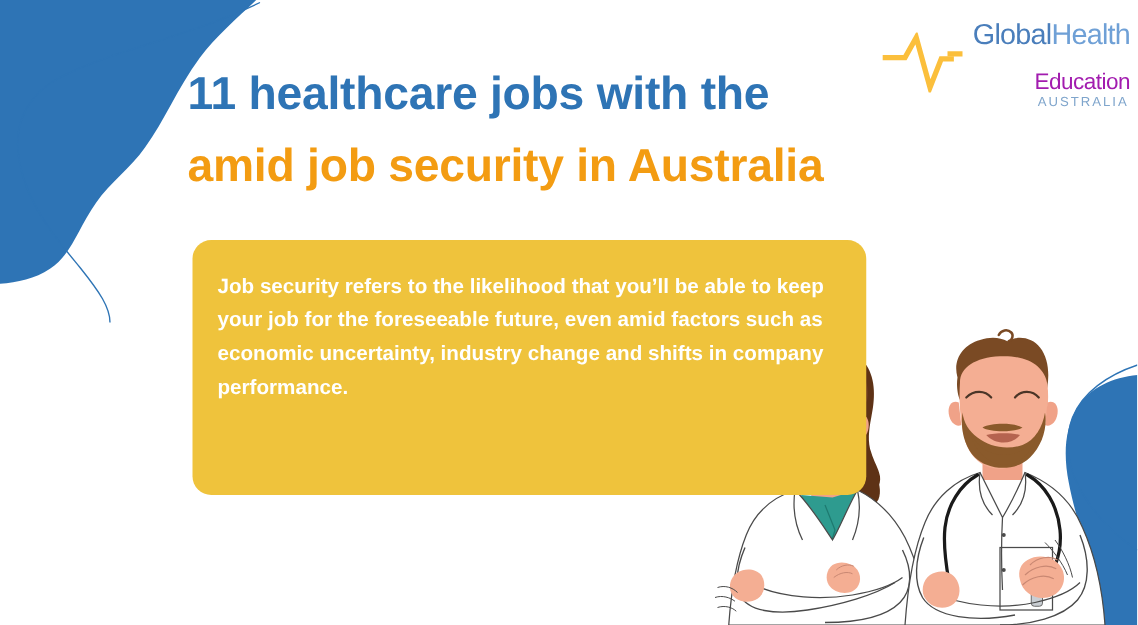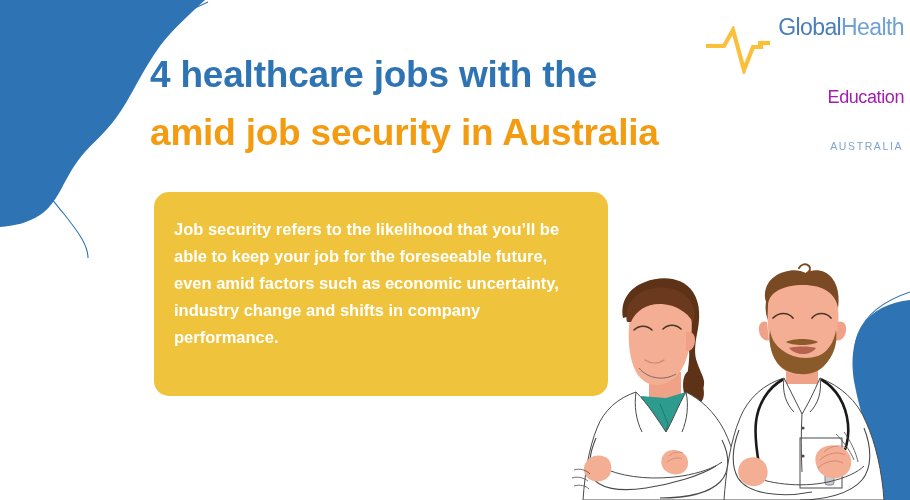--- a/index.html
+++ b/index.html
@@ -40,21 +40,21 @@
     white-space: nowrap;
   }
   #title-line-1 { color: #2E74B5; }
   #title-line-2 { color: #F39C12; }
 
   
   #callout-box {
     position: absolute;
     left: 154px;
     top: 192px;
-    width: 454px;
+    width: 539px;
     height: 204px;
     background: #EFC33C;
     border-radius: 15px;
     box-sizing: border-box;
     padding: 24px 28px 20px 20px;
     z-index: 6;
   }
   #callout-text {
     color: #ffffff;
     font-size: 16.5px;
@@ -71,21 +71,20 @@
     z-index: 7;
     display: flex;
     align-items: flex-start;
   }
   #logo-mark { margin-right: 4px; margin-top: 10px; }
   #logo-text {
     display: flex;
     flex-direction: column;
     align-items: flex-end;
     line-height: 1;
-    gap: 32px;
   }
   #logo-line-1 {
     font-size: 23px;
     font-weight: normal;
     letter-spacing: -0.6px;
     white-space: nowrap;
   }
   .logo-global { color: #4A7EBB; }
   .logo-health { color: #6FA0D6; }
   #logo-line-2 {
@@ -275,21 +274,21 @@
       <path d="M744,460 C738,464 736,474 741,480 C746,487 757,488 763,483
                C769,478 769,468 764,462 C759,456 750,456 744,460 Z" fill="#F4AE93"></path>
       <path d="M822,448 C832,442 846,446 850,456 C854,466 848,476 838,478
                C828,480 818,474 816,464 C814,456 817,451 822,448 Z" fill="#F4AE93"></path>
       <path d="M824,452 C830,446 840,444 846,448 M820,460 C827,453 838,451 845,455 M818,468 C825,461 836,459 843,463" fill="none" stroke="#C98873" stroke-width="0.9"></path>
       <path d="M836,434 C842,440 850,450 854,460 M844,432 C850,440 856,452 858,462" fill="none" stroke="#4A4A4A" stroke-width="0.8"></path>
     </g>
   </svg>
 
   <div id="title-block">
-    <div class="title-line" id="title-line-1">4 healthcare jobs with the</div>
+    <div class="title-line" id="title-line-1">11 healthcare jobs with the</div>
     <div class="title-line" id="title-line-2">amid job security in Australia</div>
   </div>
 
   <div id="callout-box">
     <p id="callout-text">Job security refers to the likelihood that you’ll be able to keep your job for the foreseeable future, even amid factors such as economic uncertainty, industry change and shifts in company performance.</p>
   </div>
 
   <div id="logo">
     <svg id="logo-mark" width="68" height="48" viewBox="0 0 68 48" xmlns="http://www.w3.org/2000/svg">
       <path d="M2,20 L18,20 L27,4 L38,44 L47,21 L55,21" fill="none" stroke="#FBBF3C" stroke-width="4.2" stroke-linecap="square" stroke-linejoin="miter"></path>

